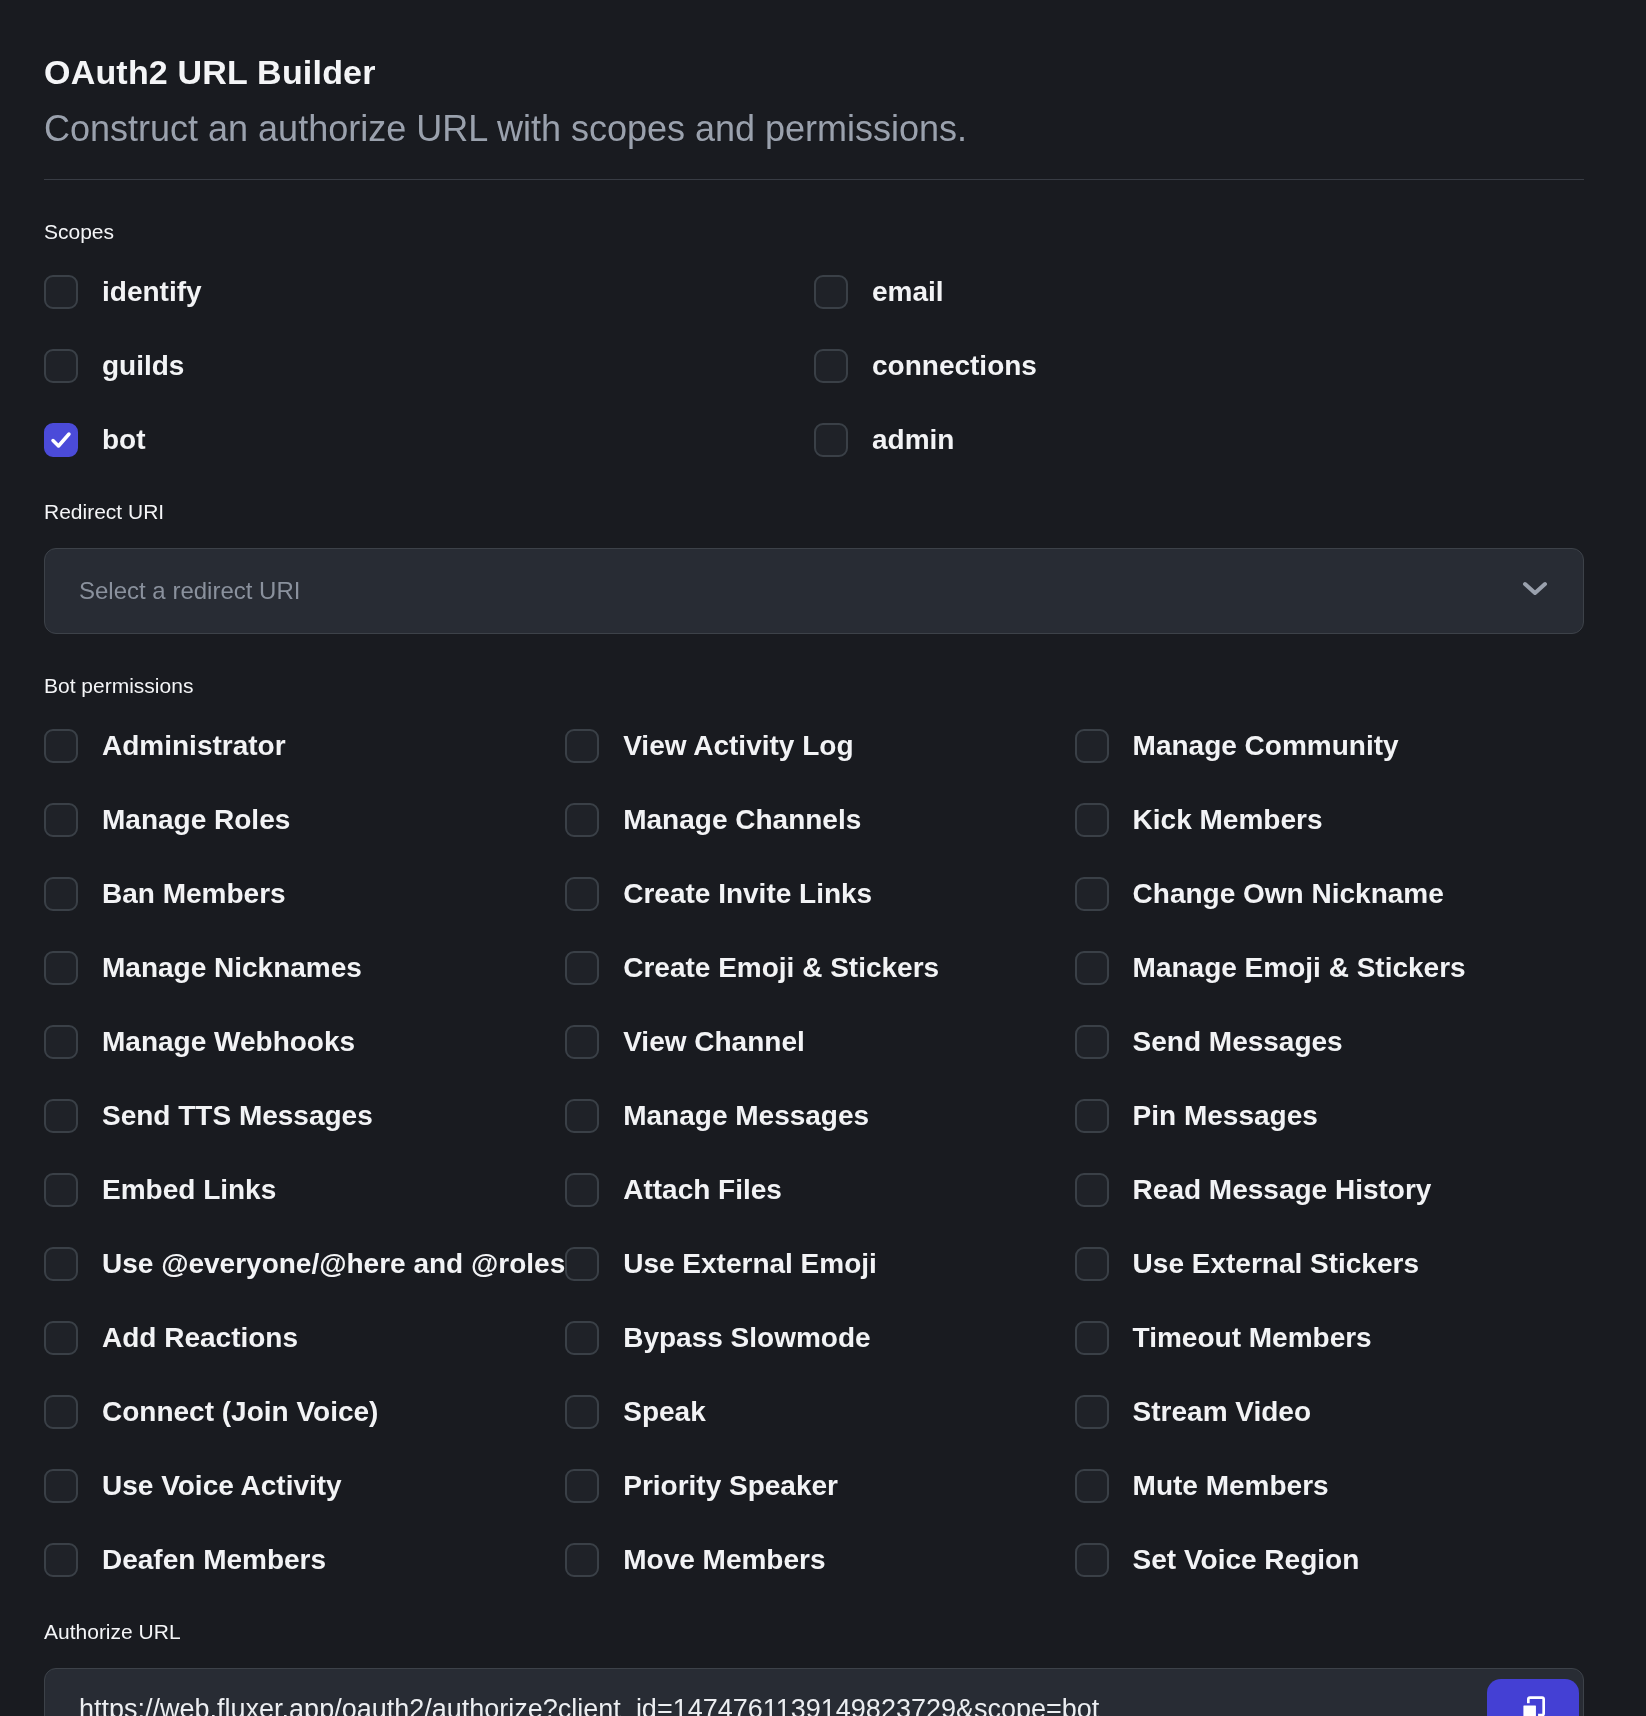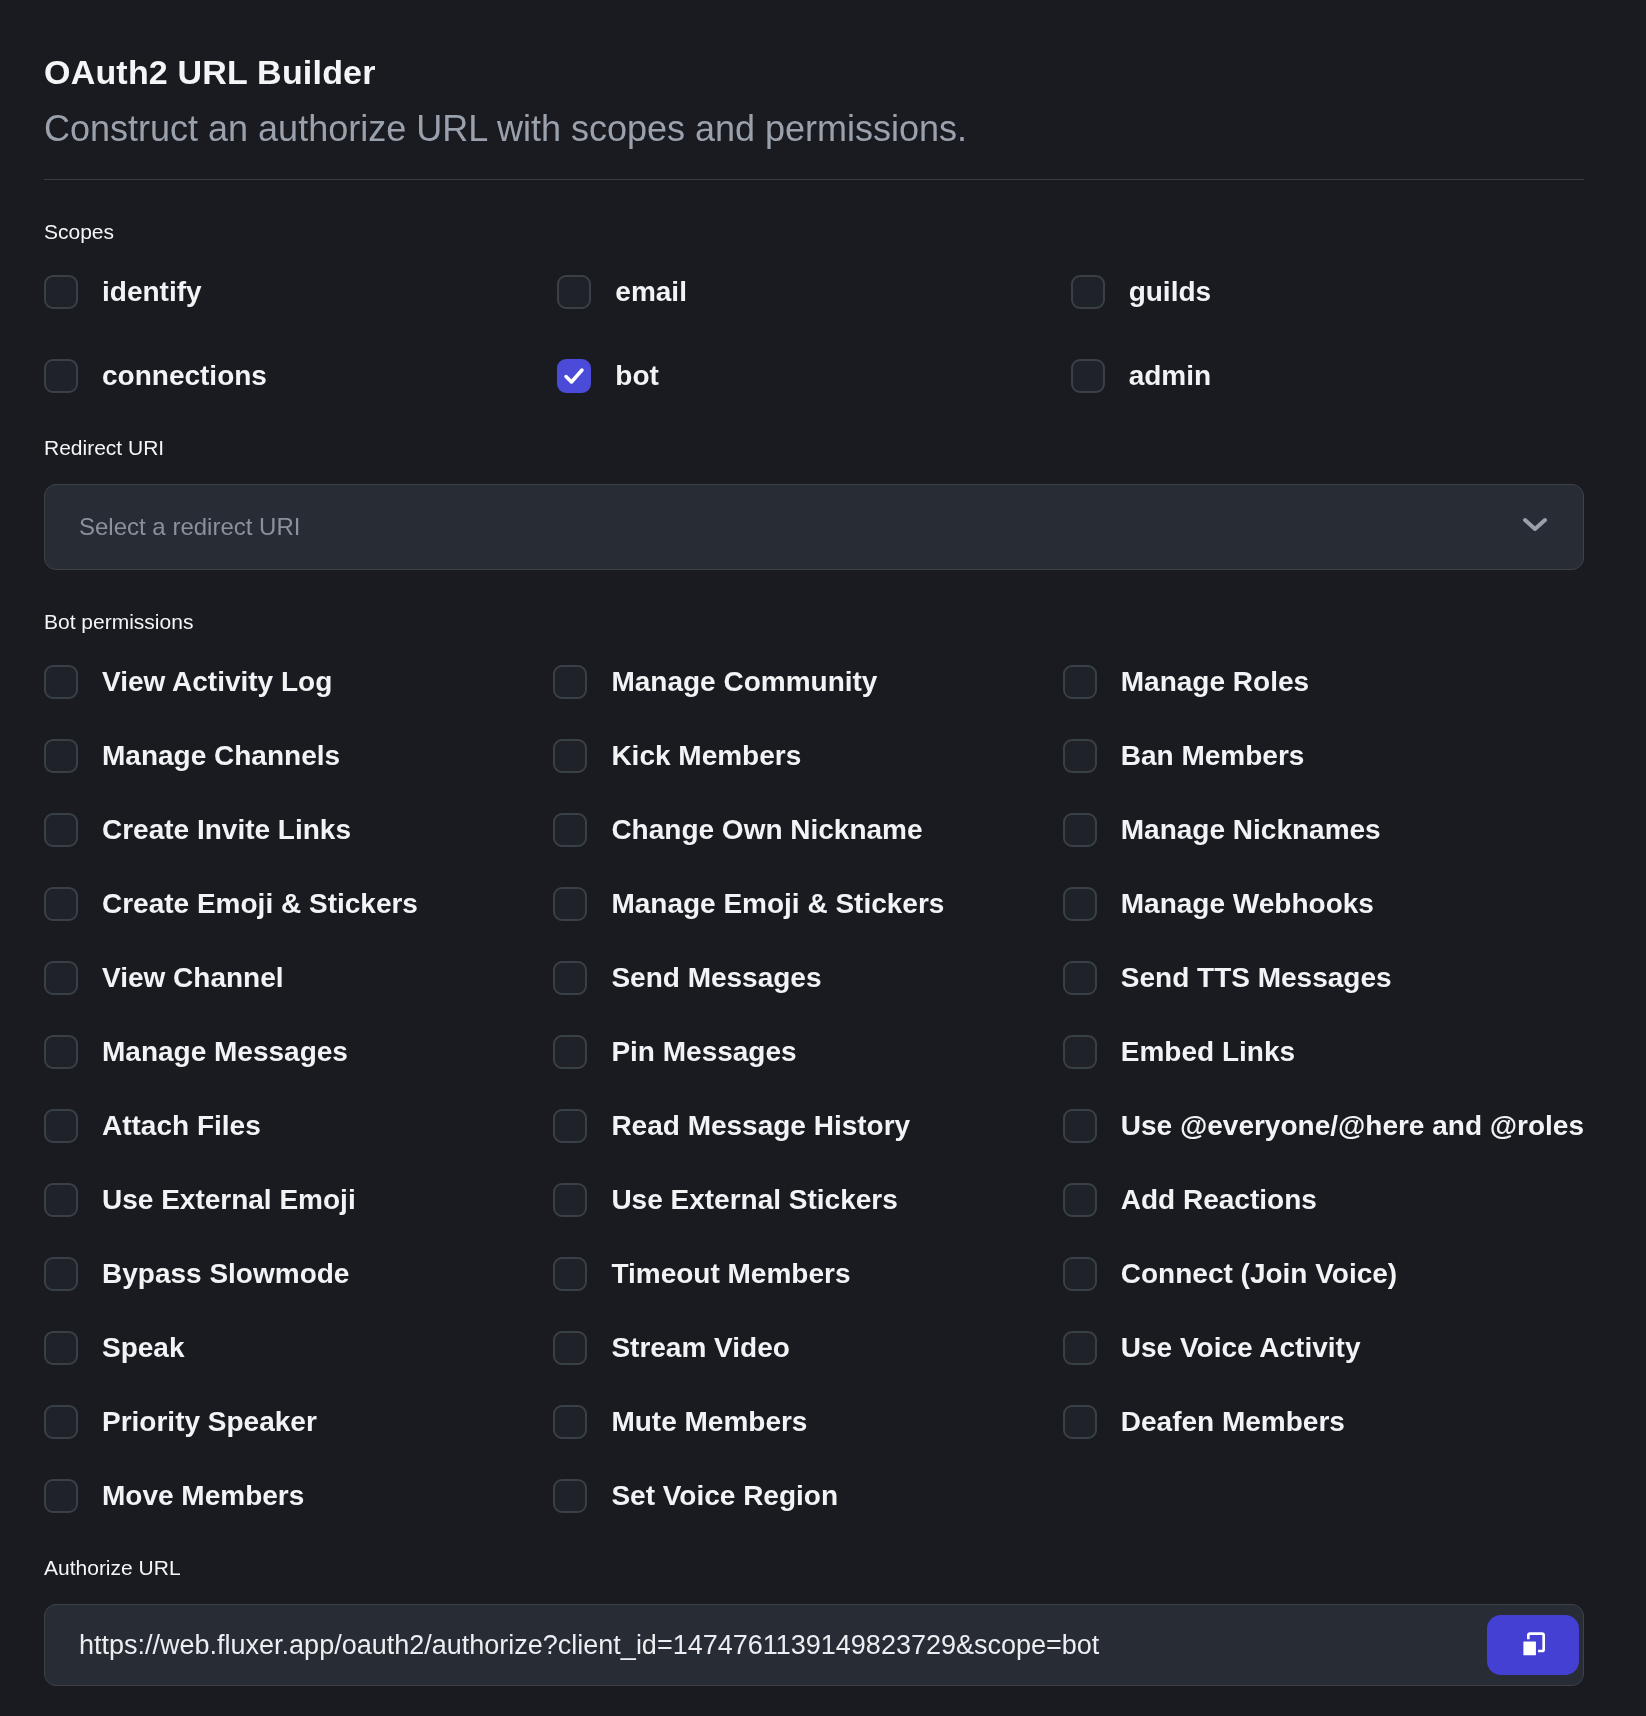--- a/index.html
+++ b/index.html
@@ -26,21 +26,21 @@
   }
   .divider{
     border:none;border-top:1px solid #383c44;
     margin:34px 0 0 0;height:0;
   }
   .section-heading{
     margin:34px 0 0 0;
     font-size:21px;font-weight:400;color:#f4f5f7;line-height:36px;
   }
   .grid{display:grid;margin-top:22px;}
-  .grid.scopes{grid-template-columns:repeat(3,1fr);row-gap:44px;}
+  .grid.scopes{grid-template-columns:repeat(2,1fr);row-gap:34px;}
   .grid.perms{grid-template-columns:repeat(3,1fr);row-gap:34px;}
   .check-item{
     display:flex;align-items:center;height:40px;cursor:pointer;
   }
   .box{
     flex:0 0 auto;width:34px;height:34px;box-sizing:border-box;
     border:2px solid #3a4047;border-radius:9px;background:#1f2228;
     display:flex;align-items:center;justify-content:center;
   }
   .box.checked{background:#4b4bd9;border-color:#4b4bd9;}
@@ -127,20 +127,24 @@
     <span class="placeholder">Select a redirect URI</span>
     <span class="chev">
       <svg width="28" height="18" viewBox="0 0 28 18">
         <polyline points="4,4 14,13 24,4" fill="none" stroke="#9aa1ad" stroke-width="4" stroke-linecap="round" stroke-linejoin="round"></polyline>
       </svg>
     </span>
   </div>
 
   <h2 class="section-heading">Bot permissions</h2>
   <div class="grid perms" id="perms-grid">
+      <label class="check-item">
+        <span class="box"></span>
+        <span class="lbl">Administrator</span>
+      </label>
       <label class="check-item">
         <span class="box"></span>
         <span class="lbl">View Activity Log</span>
       </label>
       <label class="check-item">
         <span class="box"></span>
         <span class="lbl">Manage Community</span>
       </label>
       <label class="check-item">
         <span class="box"></span>

